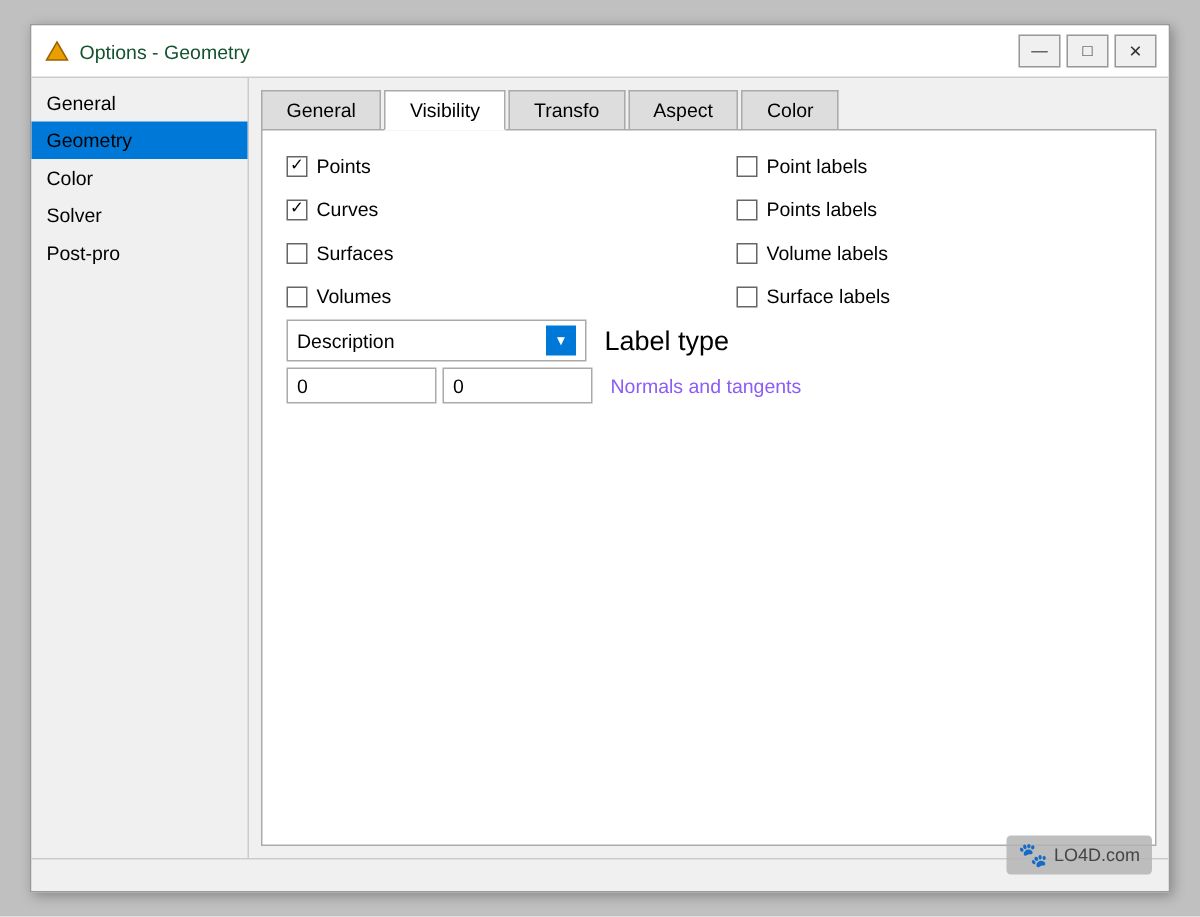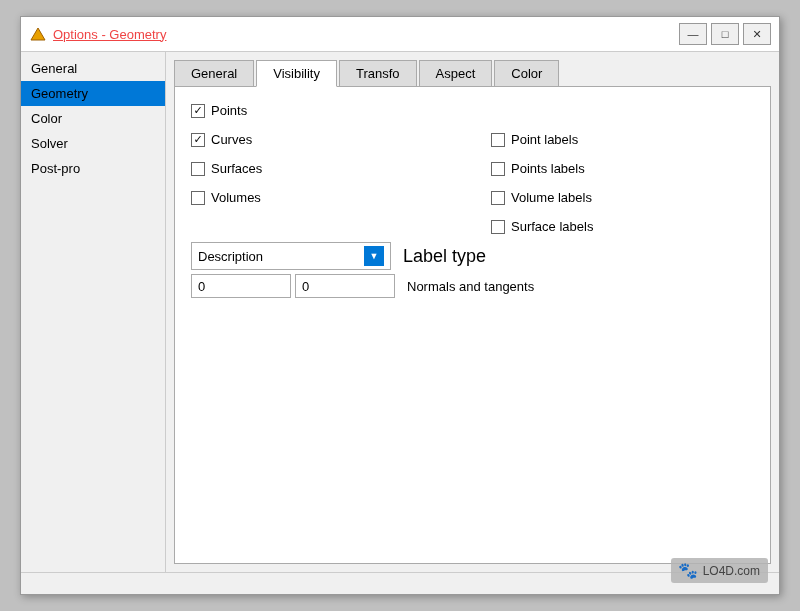--- a/index.html
+++ b/index.html
@@ -36,22 +36,21 @@
       align-items: center;
       justify-content: center;
     }
     .title-bar-icon svg {
       width: 16px;
       height: 16px;
     }
     .title-bar-text {
       flex: 1;
       font-size: 13px;
-      color: #ef4444;
-      text-decoration: underline;
+      color: #14532d;
     }
     .title-bar-controls {
       display: flex;
       gap: 4px;
     }
     .title-btn {
       width: 28px;
       height: 22px;
       border: 1px solid #999;
       background: #f0f0f0;
@@ -146,21 +145,20 @@
     }
     .two-col {
       display: flex;
       gap: 0;
     }
     .left-checks {
       width: 300px;
     }
     .right-checks {
       flex: 1;
-      margin-top: 29px;
     }
     .dropdown-row {
       display: flex;
       align-items: center;
       margin-top: 8px;
       margin-bottom: 4px;
     }
     .dropdown-select {
       display: flex;
       align-items: center;
@@ -201,21 +199,21 @@
       background: #fff;
       width: 100px;
       height: 24px;
       padding: 2px 6px;
       font-size: 13px;
       margin-right: 4px;
     }
     .normals-text {
       margin-left: 8px;
       font-size: 13px;
-      color: #000000;
+      color: #8b5cf6;
     }
     .window-wrapper {
       position: relative;
     }
     .status-bar {
       border-top: 1px solid #ccc;
       padding: 3px 8px;
       font-size: 11px;
       color: #555;
       background: #f0f0f0;

